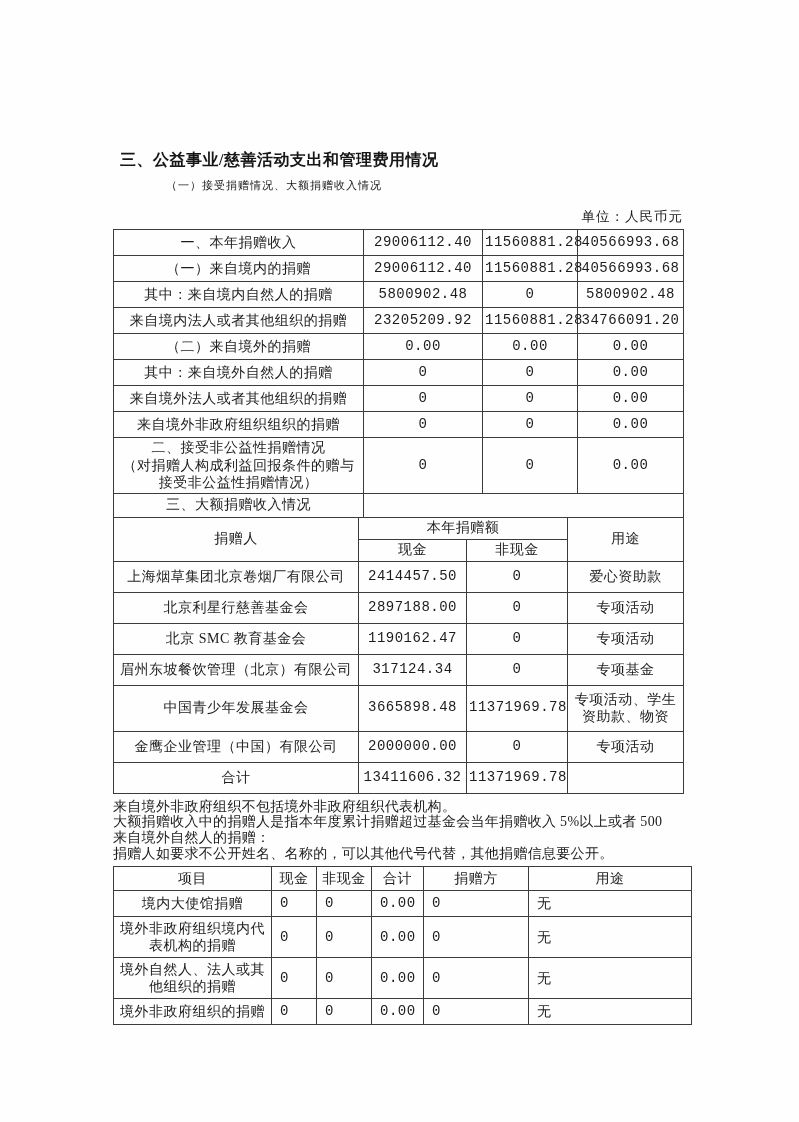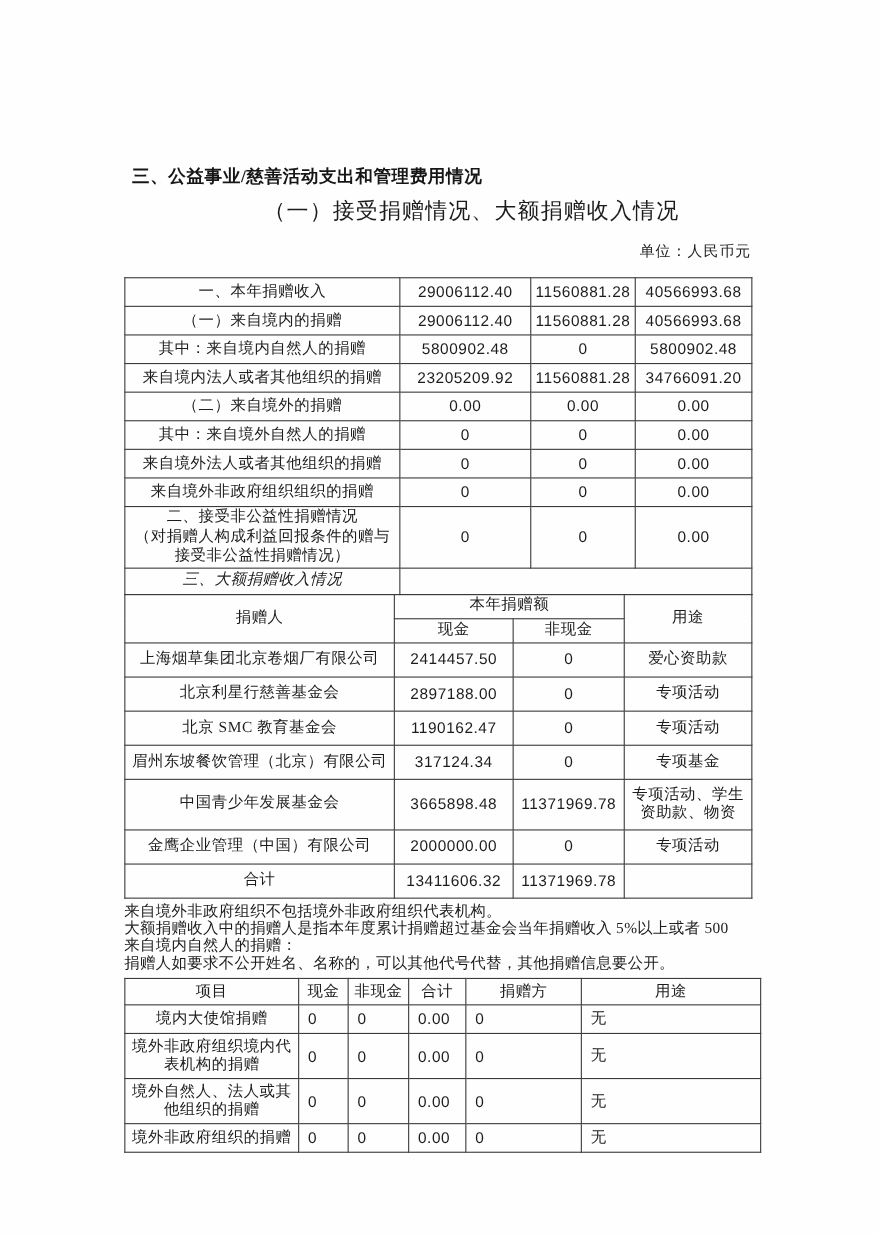--- a/index.html
+++ b/index.html
@@ -20,32 +20,31 @@
   }
   .doc-title {
     font-family: Liberation Serif, serif;
     font-weight: 700;
     font-size: 16px;
     letter-spacing: 0.5px;
     color: #161616;
     margin-left: 7px;
   }
   .doc-subtitle {
-    font-size: 20px;
+    font-size: 11px;
     margin-left: 53px;
     margin-top: 7px;
     letter-spacing: 1px;
-    text-align: center;
   }
   .unit-line {
     width: 570px;
     text-align: right;
     font-size: 13.5px;
     margin-top: 15px;
-    margin-bottom: 14px;
+    margin-bottom: 3px;
     letter-spacing: 1px;
   }
   table {
     border-collapse: collapse;
     table-layout: fixed;
     font-size: 14px;
   }
   td {
     border: 1px solid #3b3b3b;
     text-align: center;
@@ -53,26 +52,26 @@
     padding: 1px 2px;
     line-height: 1.25;
     letter-spacing: 0.5px;
   }
   .t1, .t2 { width: 570px; }
   .t2 { margin-top: -1px; }
   .t3 { width: 578px; }
   .t1 .hdr td { height: 28px; font-size: 14.5px; }
   .t1 td { height: 26px; }
   .t1 tr.tall td { height: 54px; }
-  .t1 tr.short td { height: 24px; font-style: italic; }
+  .t1 tr.short td { height: 24px; }
   .t2 td.hrow1 { height: 22px; }
   .t2 td.hrow2 { height: 22px; }
   .t2 td { height: 31px; }
   .t2 tr.tall2 td { height: 46px; }
-  .num { font-family: Liberation Sans, sans-serif; letter-spacing: 0.5px; }
+  .num { font-family: Liberation Mono, monospace; letter-spacing: 0.5px; }
   .notes {
     width: 576px;
     font-size: 14px;
     line-height: 1.14;
     margin-top: 5px;
     margin-bottom: 4px;
     letter-spacing: 0.3px;
   }
   .t3 td { height: 26px; padding: 1px 3px; }
   .t3 tr.tall3 td { height: 41px; }
@@ -221,21 +220,21 @@
         <td class="num">13411606.32</td>
         <td class="num">11371969.78</td>
         <td></td>
       </tr>
     </tbody>
       </table>
 
     <div class="notes">
       <div>来自境外非政府组织不包括境外非政府组织代表机构。</div>
       <div>大额捐赠收入中的捐赠人是指本年度累计捐赠超过基金会当年捐赠收入 5%以上或者 500</div>
-      <div>来自境内自然人的捐赠：</div>
+      <div>来自境外自然人的捐赠：</div>
       <div>捐赠人如要求不公开姓名、名称的，可以其他代号代替，其他捐赠信息要公开。</div>
     </div>
 
     <table class="t3">
       <colgroup>
           <col style="width:158px">
           <col style="width:45px">
           <col style="width:55px">
           <col style="width:52px">
           <col style="width:105px">

